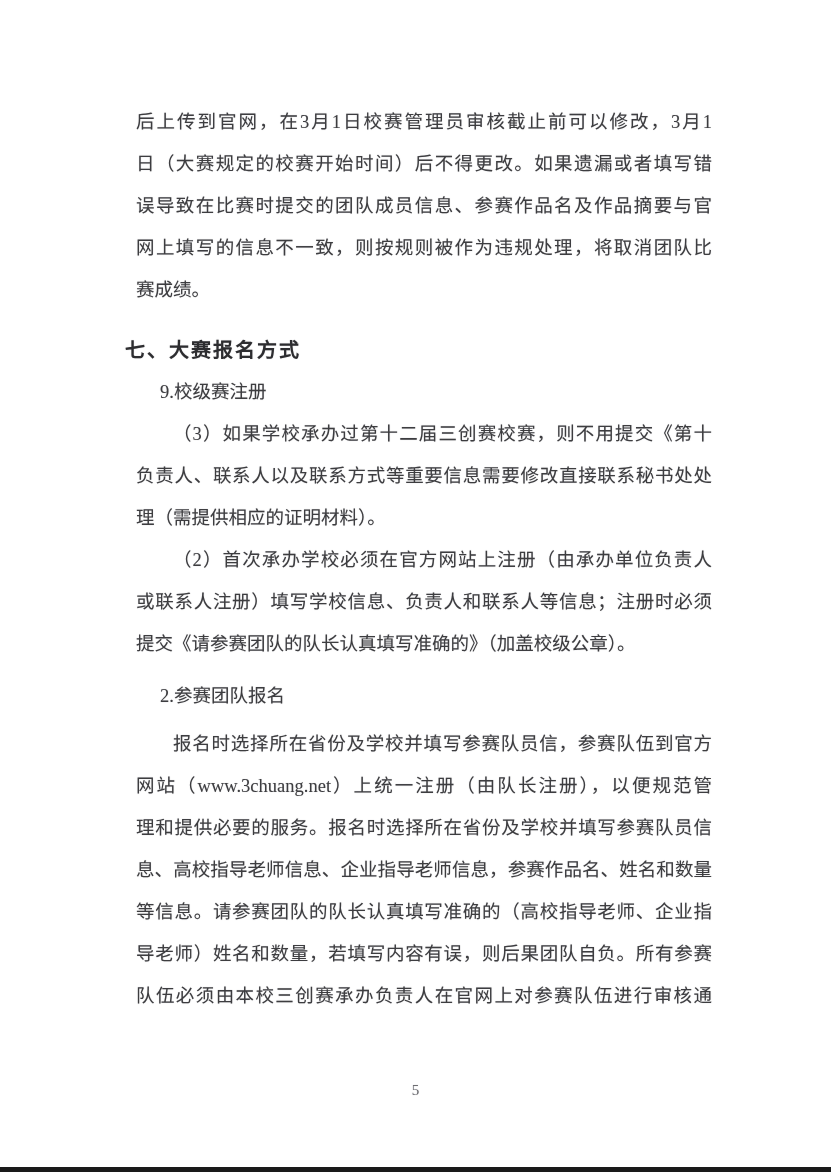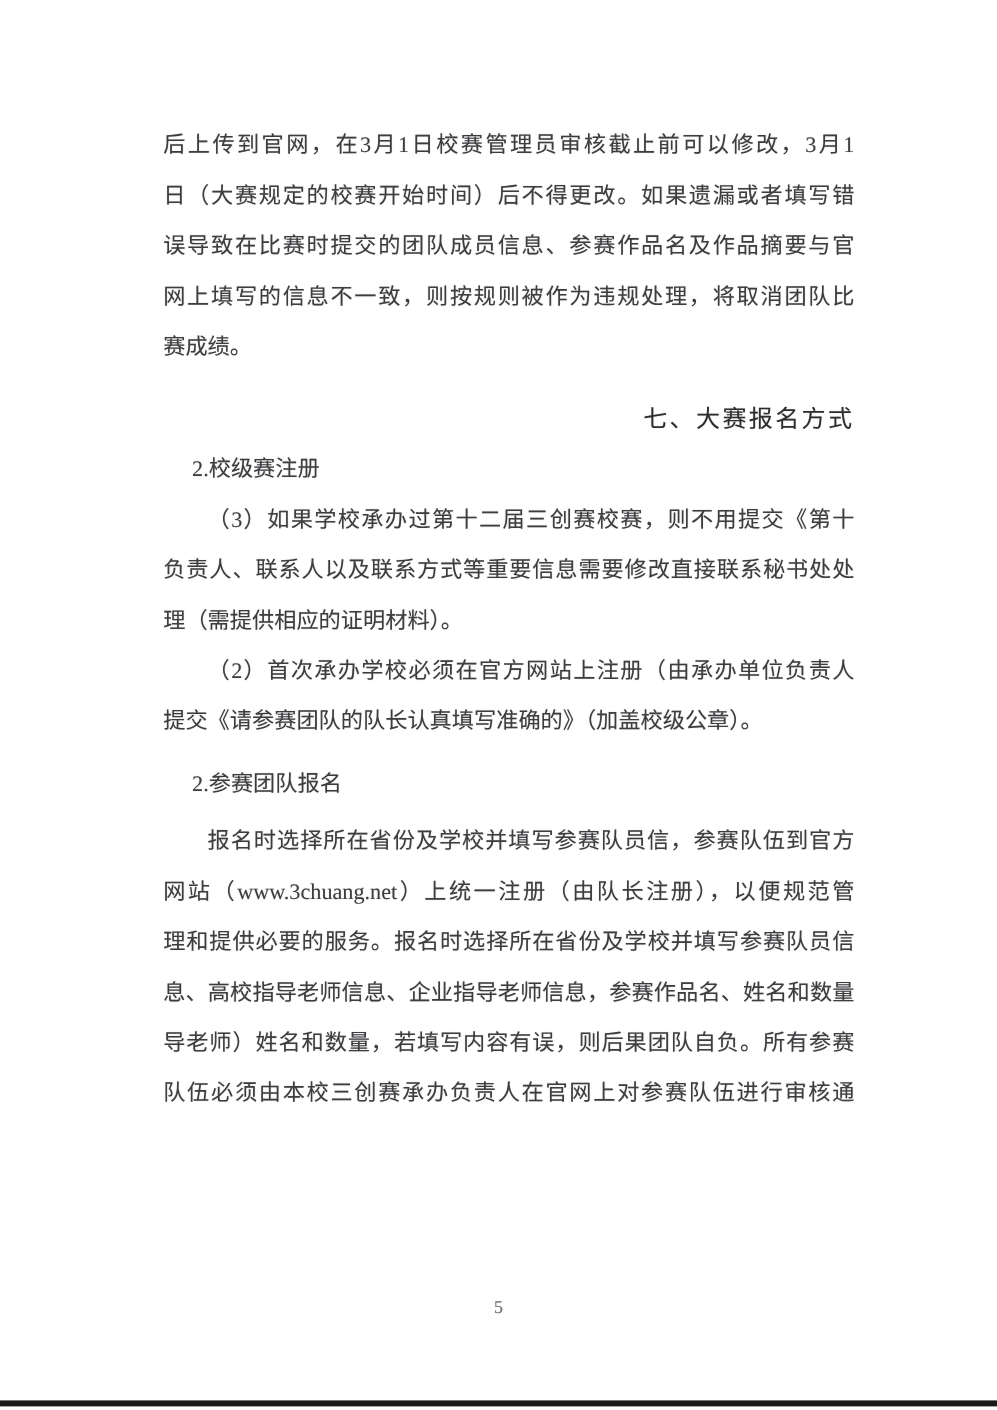--- a/index.html
+++ b/index.html
@@ -41,25 +41,25 @@
   .ind {
     text-indent: 2em;
   }
   .ind-s {
     text-indent: 1.3em;
   }
   .heading {
     height: 42px;
     margin-top: 18px;
     margin-left: -11px;
-    font-weight: normal;
+    font-weight: bold;
     font-size: 20px;
     color: #2d2d30;
     letter-spacing: 2px;
-    text-align: right;
+    text-align: left;
     text-align-last: auto;
   }
   .gap-before-sub2 {
     margin-top: 10px;
   }
   .gap-before-p6 {
     margin-top: 6px;
   }
   .page-number {
     position: absolute;
@@ -92,42 +92,44 @@
       <div class="line">后上传到官网，在3月1日校赛管理员审核截止前可以修改，3月1</div>
       <div class="line">日（大赛规定的校赛开始时间）后不得更改。如果遗漏或者填写错</div>
       <div class="line">误导致在比赛时提交的团队成员信息、参赛作品名及作品摘要与官</div>
       <div class="line">网上填写的信息不一致，则按规则被作为违规处理，将取消团队比</div>
       <div class="line last">赛成绩。</div>
     </div>
 
     <div class="heading">七、大赛报名方式</div>
 
     <div>
-      <div class="line last ind-s">2.校级赛注册</div>
+      <div class="line last ind-s">9.校级赛注册</div>
 
       <div>
         <div class="line ind">（3）如果学校承办过第十二届三创赛校赛，则不用提交《第十</div>
         <div class="line">负责人、联系人以及联系方式等重要信息需要修改直接联系秘书处处</div>
         <div class="line last">理（需提供相应的证明材料）。</div>
       </div>
 
       <div>
         <div class="line ind">（2）首次承办学校必须在官方网站上注册（由承办单位负责人</div>
+        <div class="line">或联系人注册）填写学校信息、负责人和联系人等信息；注册时必须</div>
         <div class="line last">提交《请参赛团队的队长认真填写准确的》（加盖校级公章）。</div>
       </div>
     </div>
 
     <div>
       <div class="line last ind-s gap-before-sub2">2.参赛团队报名</div>
 
       <div class="gap-before-p6">
         <div class="line ind">报名时选择所在省份及学校并填写参赛队员信，参赛队伍到官方</div>
         <div class="line">网站（www.3chuang.net）上统一注册（由队长注册），以便规范管</div>
         <div class="line">理和提供必要的服务。报名时选择所在省份及学校并填写参赛队员信</div>
         <div class="line">息、高校指导老师信息、企业指导老师信息，参赛作品名、姓名和数量</div>
+        <div class="line">等信息。请参赛团队的队长认真填写准确的（高校指导老师、企业指</div>
         <div class="line">导老师）姓名和数量，若填写内容有误，则后果团队自负。所有参赛</div>
         <div class="line">队伍必须由本校三创赛承办负责人在官网上对参赛队伍进行审核通</div>
       </div>
     </div>
 
   </div>
 
   <div class="page-number">5</div>
 
   <div class="bottom-bar"></div>

